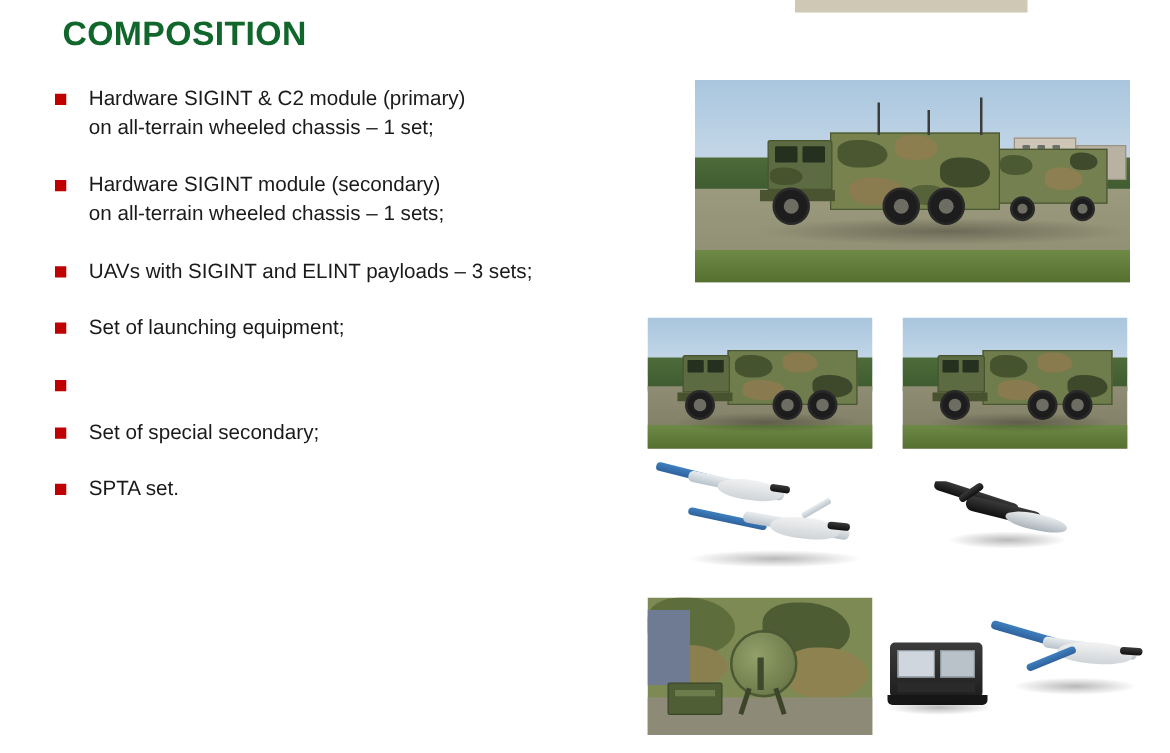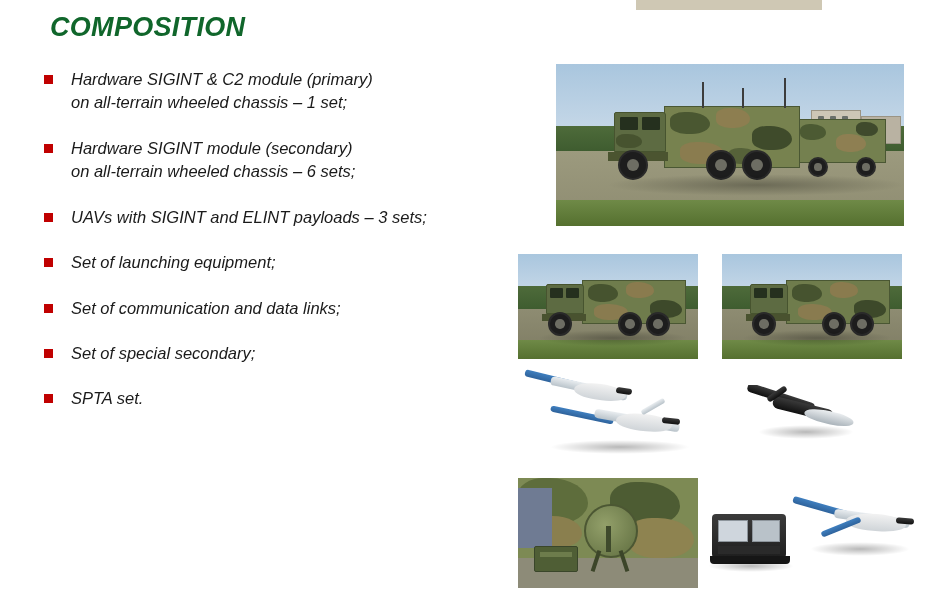--- a/index.html
+++ b/index.html
@@ -8,21 +8,20 @@
     width: 936px; height: 602px;
     background: #ffffff;
     font-family: "Liberation Sans", sans-serif;
     overflow: hidden;
   }
   #slide {
     position: relative;
     width: 936px;
     height: 602px;
     background: #ffffff;
-    font-style: italic;
   }
   
   .top-bar {
     position: absolute;
     top: 0;
     left: 636px;
     width: 186px;
     height: 10px;
     background: #cfc8b4;
   }
@@ -167,33 +166,32 @@
 
   <div class="bullets">
     <div class="bullet">
       <span class="marker"></span>
       <span class="text">Hardware SIGINT &amp; C2 module (primary)
 on all-terrain wheeled chassis – 1 set;</span>
     </div>
     <div class="bullet">
       <span class="marker"></span>
       <span class="text">Hardware SIGINT module (secondary)
-on all-terrain wheeled chassis – 6 sets;</span>
+on all-terrain wheeled chassis – 1 sets;</span>
     </div>
     <div class="bullet">
       <span class="marker"></span>
       <span class="text">UAVs with SIGINT and ELINT payloads – 3 sets;</span>
     </div>
     <div class="bullet">
       <span class="marker"></span>
       <span class="text">Set of launching equipment;</span>
     </div>
     <div class="bullet">
       <span class="marker"></span>
-      <span class="text">Set of communication and data links;</span>
     </div>
     <div class="bullet">
       <span class="marker"></span>
       <span class="text">Set of special secondary;</span>
     </div>
     <div class="bullet">
       <span class="marker"></span>
       <span class="text">SPTA set.</span>
     </div>
   </div>

